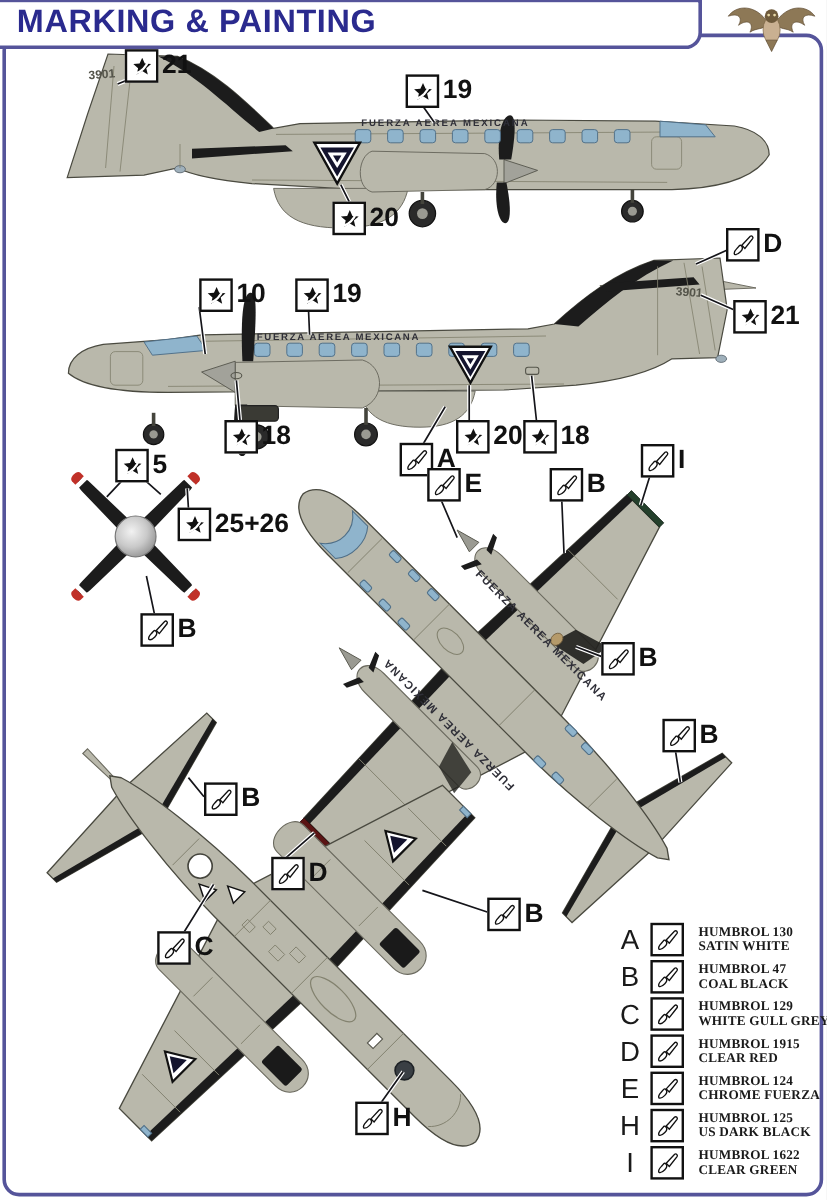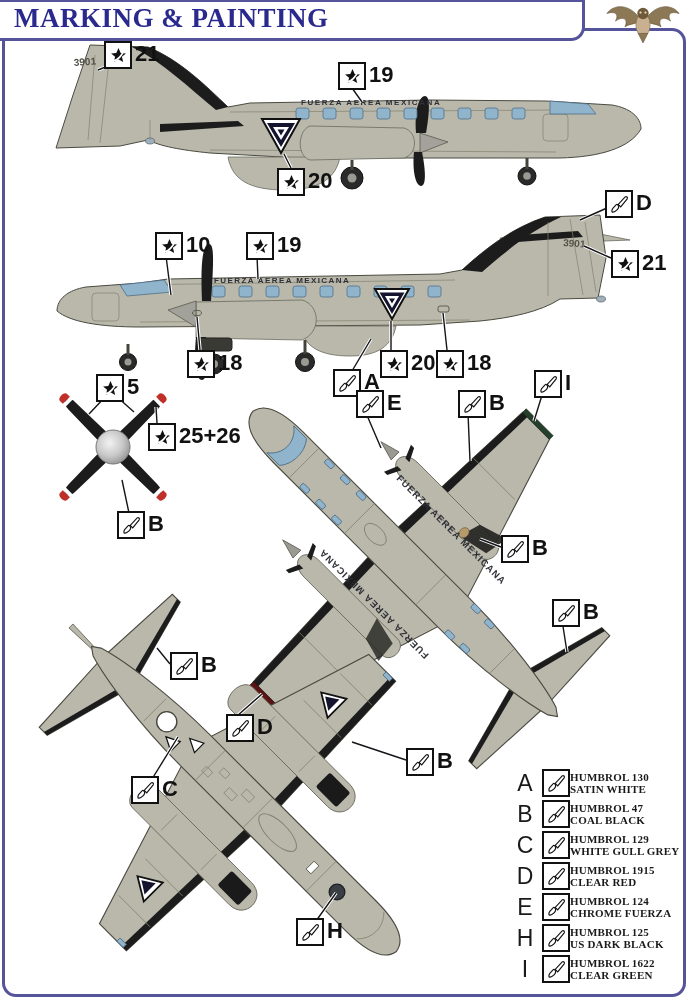--- a/index.html
+++ b/index.html
@@ -3,21 +3,21 @@
 <meta charset="utf-8">
 <style>
   html,body{margin:0;padding:0;background:#e8e8e8;}
   #page{position:relative;width:689px;height:1000px;background:#ffffff;overflow:hidden;
         font-family:"Liberation Sans",sans-serif;}
   #frame{position:absolute;left:2px;top:28px;right:3px;bottom:3px;
          border:3px solid #55549a;border-radius:14px;}
   #header-box{position:absolute;left:0;top:0;width:582px;height:36px;background:#fff;
         border:3px solid #55549a;border-top-width:2px;border-left-width:0;
         border-radius:0 0 14px 0;z-index:5;}
-  #header-box h1{margin:0;padding:1px 0 0 14px;font-family:Liberation Serif, serif;
+  #header-box h1{margin:0;padding:1px 0 0 14px;font-family:Liberation Sans, sans-serif;
         font-weight:bold;font-size:27px;letter-spacing:.5px;color:#2a2a8e;}
   #owl{position:absolute;right:8px;top:1px;z-index:6;}
   svg.canvas{position:absolute;left:0;top:0;}
   .af{fill:#b9b8ab;stroke:#4a4a40;stroke-width:1;}
   .af2{fill:#b9b8ab;stroke:#6a695e;stroke-width:.8;}
   .pn{fill:none;stroke:#83826f;stroke-width:.7;}
   .bk{fill:#1c1c1c;stroke:none;}
   .win{fill:#8fb4cc;stroke:#4f6f88;stroke-width:.8;}
   .ldr{fill:none;stroke:#15151a;stroke-width:1.4;}
   .ldrw{fill:none;stroke:#ffffff;stroke-width:3.4;}
@@ -26,21 +26,21 @@
   .cbox{width:24px;height:24px;background:#fff;border:2px solid #111;display:flex;
         align-items:center;justify-content:center;flex:none;}
   .cbox svg{width:19px;height:19px;}
   .clabel{font-weight:bold;font-size:22px;line-height:26px;color:#111;padding-left:3px;}
   #legend{position:absolute;left:514px;top:770px;z-index:4;}
   .lrow{display:flex;align-items:center;height:26px;margin-bottom:5px;}
   .lletter{width:22px;font-size:23px;color:#1a1a1a;text-align:center;flex:none;}
   .lbox{width:24px;height:24px;background:#fff;border:2px solid #111;margin-left:6px;
         display:flex;align-items:center;justify-content:center;flex:none;}
   .lbox svg{width:19px;height:19px;}
-  .ltext{margin-left:0;font-family:"Liberation Serif",serif;font-weight:bold;
+  .ltext{margin-left:12px;font-family:"Liberation Serif",serif;font-weight:bold;
         font-size:11px;line-height:12px;color:#1a1a1a;letter-spacing:.2px;white-space:nowrap;}
 </style>
 </head>
 <body>
 
 <svg width="0" height="0" style="position:absolute">
   <defs>
     <g id="ic-decal">
       <path d="M10 2.2 L12.3 7.3 L17.8 7.8 L13.6 11.4 L14.9 16.9 L10 13.9 L5.1 16.9 L6.4 11.4 L2.2 7.8 L7.7 7.3 Z" fill="#111"></path>
       <path d="M4.2 15.8 C 9 15.2 13.8 10 15.8 4.2" stroke="#fff" stroke-width="2" fill="none"></path>
@@ -309,21 +309,21 @@
     <span class="clabel">19</span>
     </div>
   <div class="callout" style="left:277px;top:168px">
     <span class="cbox">
         <svg viewBox="0 0 20 20">
           <use href="#ic-decal"></use>
         </svg>
       </span>
     <span class="clabel">20</span>
     </div>
-  <div class="callout" style="left:155px;top:232px">
+  <div class="callout" style="left:166px;top:232px">
     <span class="cbox">
         <svg viewBox="0 0 20 20">
           <use href="#ic-decal"></use>
         </svg>
       </span>
     <span class="clabel">10</span>
     </div>
   <div class="callout" style="left:246px;top:232px">
     <span class="cbox">
         <svg viewBox="0 0 20 20">

